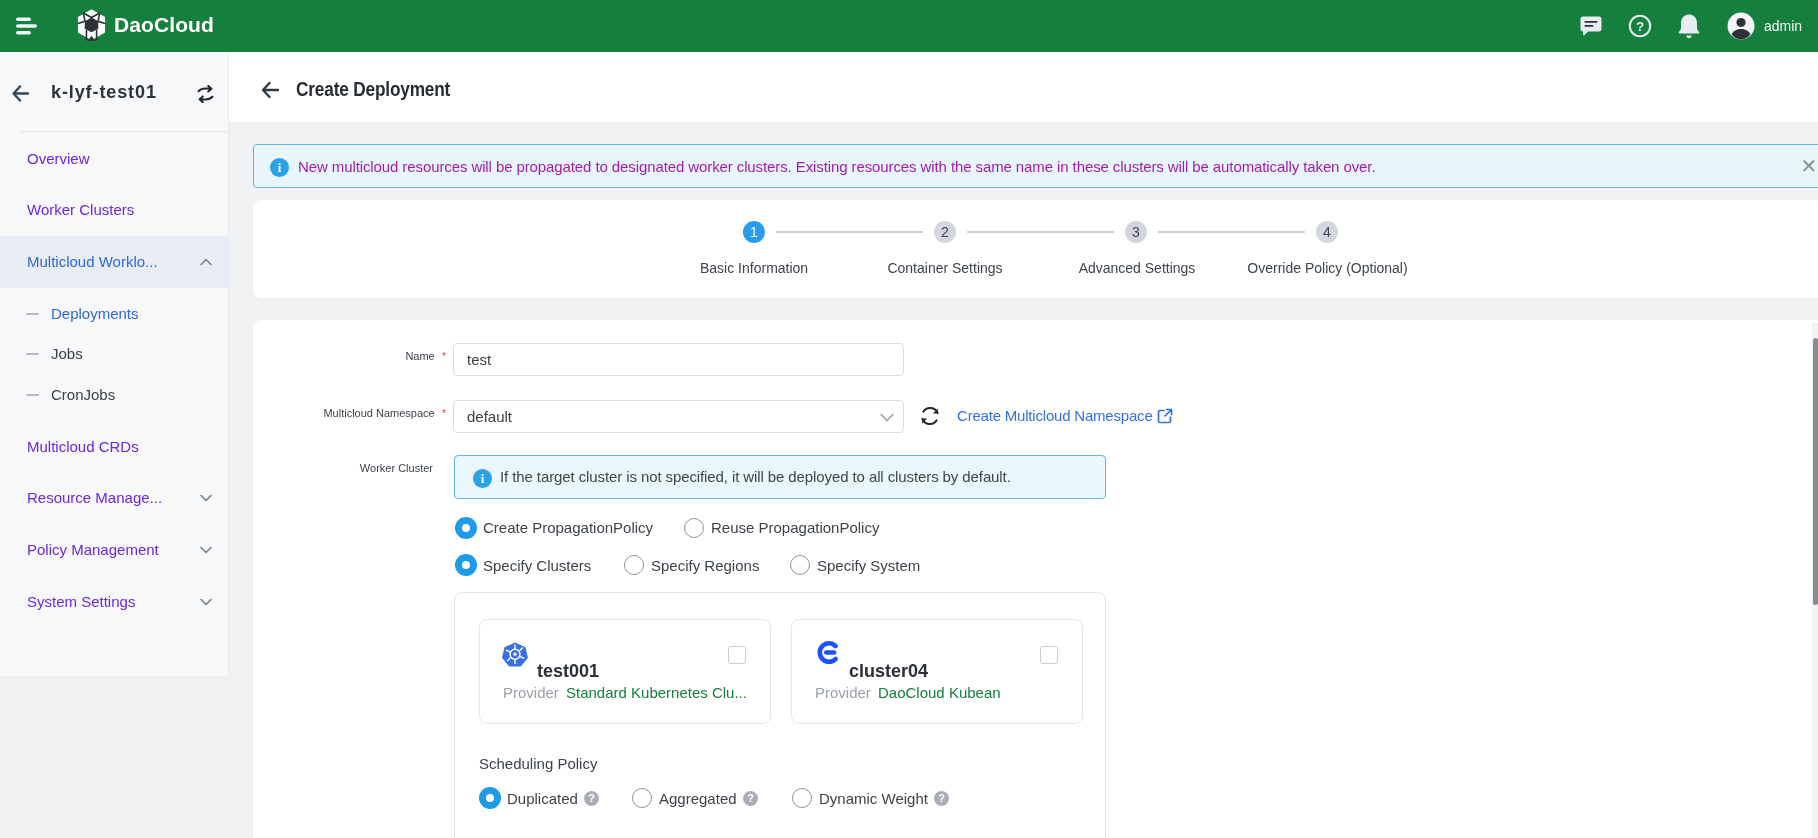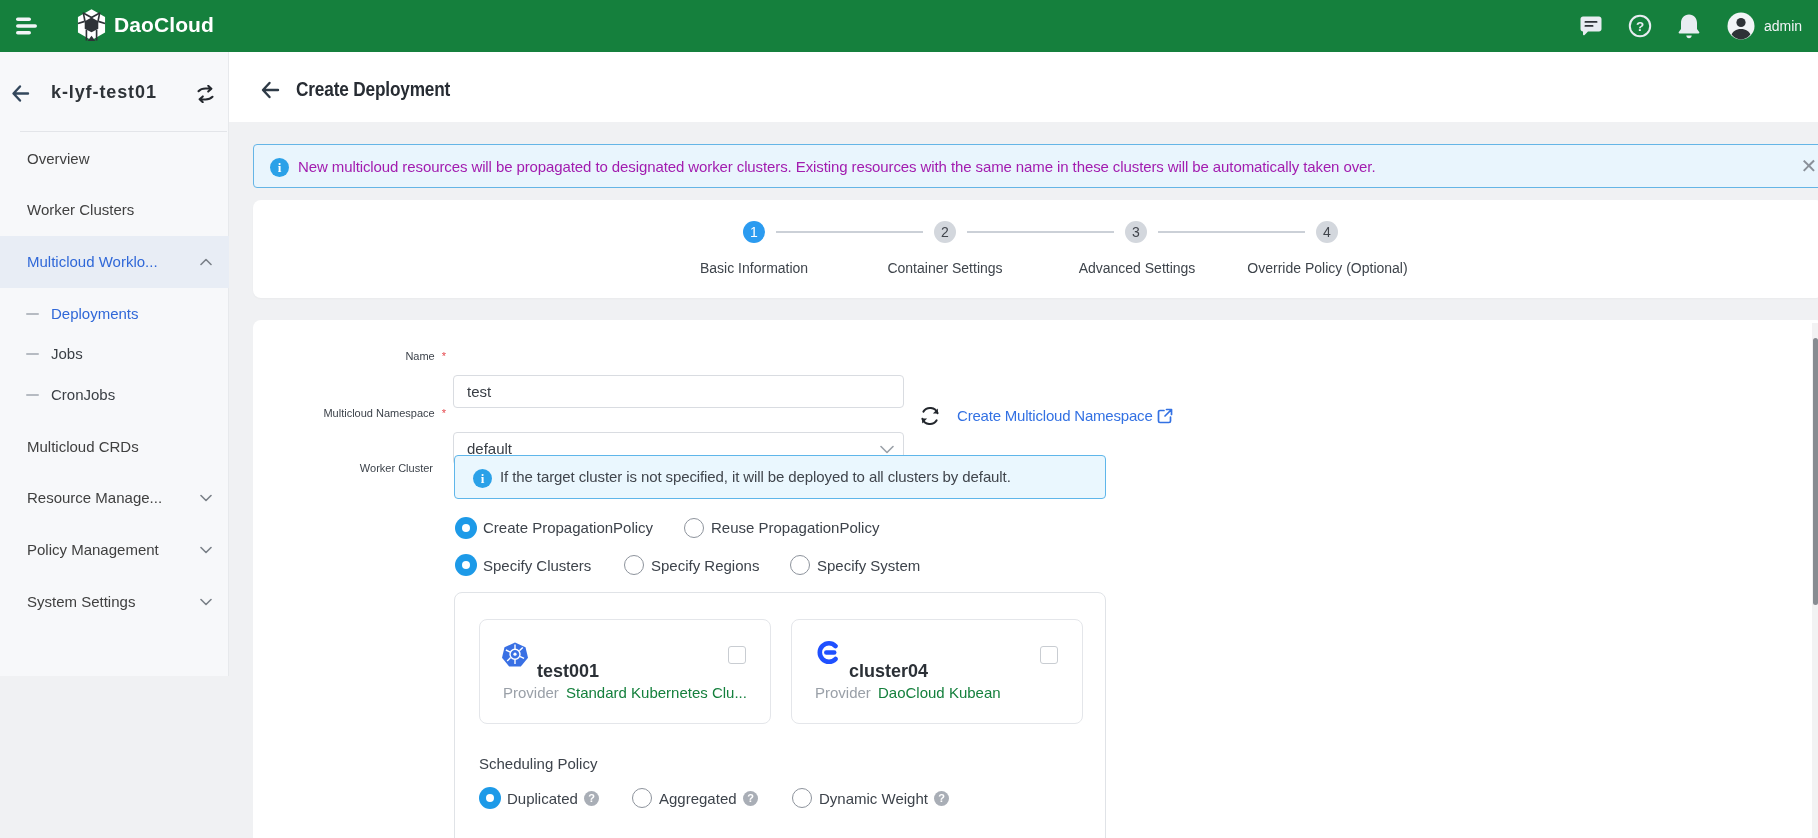--- a/index.html
+++ b/index.html
@@ -6,21 +6,21 @@
 html,body { width:1818px; height:838px; overflow:hidden; font-family:"Liberation Sans", sans-serif; background:#f0f1f3; }
 .abs { position:absolute; }
 
 
 #topbar { position:absolute; left:0; top:0; width:1818px; height:52px; background:#15803d; z-index:30; }
 #topbar svg { display:block; }
 
 
 #sidebar { position:absolute; left:0; top:52px; width:229px; height:624px; background:#f7f8fa; border-right:1px solid #e7e9ec; z-index:20; }
 .side-divider { position:absolute; left:20px; top:79px; width:207px; height:1px; background:#e3e5e9; }
-.mitem { position:absolute; left:0; width:229px; height:52px; line-height:52px; font-size:15px; color:#404040; padding-left:27px; white-space:nowrap; }
+.mitem { position:absolute; left:0; width:229px; height:52px; line-height:52px; font-size:15px; color:#6d28d9; padding-left:27px; white-space:nowrap; }
 .mitem.blue { color:#3068d8; }
 .mitem.active { background:#e8edf5; }
 .sub { position:absolute; left:51px; font-size:15px; color:#3b4046; line-height:40px; height:40px; white-space:nowrap; }
 .dash { position:absolute; left:26px; width:13px; height:2px; background:#b6bbc2; border-radius:1px; }
 .chev { position:absolute; right:17px; }
 
 
 #pagehead { position:absolute; left:229px; top:52px; width:1589px; height:70px; background:#fff; z-index:10; }
 
 
@@ -34,21 +34,21 @@
 .stepc { position:absolute; top:21px; width:22px; height:22px; border-radius:50%; text-align:center; line-height:22px; font-size:14px; z-index:2; }
 .stepc.on { background:#2b9bf0; color:#fff; }
 .stepc.off { background:#d3d7dd; color:#41454c; }
 .stepline { position:absolute; top:31px; height:2px; background:#cbd0d7; }
 .steplab { position:absolute; top:60px; font-size:14px; color:#3e444b; text-align:center; white-space:nowrap; }
 
 
 #form { position:absolute; left:253px; top:320px; width:1571px; height:560px; background:#fff; border-radius:8px; }
 .flabel { position:absolute; font-size:11px; color:#3d434b; text-align:right; white-space:nowrap; }
 .star { color:#e5484d; margin-left:7px; }
-.finput { position:absolute; left:200px; width:451px; height:33px; border:1px solid #d9dce1; border-radius:4px; background:#fff; font-size:15px; color:#383d44; line-height:31px; padding-left:13px;margin-top:32px; }
+.finput { position:absolute; left:200px; width:451px; height:33px; border:1px solid #d9dce1; border-radius:4px; background:#fff; font-size:15px; color:#383d44; line-height:31px; padding-left:13px; }
 #infobox { position:absolute; left:201px; top:135px; width:652px; height:44px; background:#eaf7fe; border:1px solid #5fb6ea; border-radius:4px; }
 #infobox .txt { position:absolute; left:45px; top:12px; font-size:15px; color:#40454c; letter-spacing:-0.1px; white-space:nowrap; }
 
 .radio { position:absolute; width:20px; height:20px; border-radius:50%; }
 .radio.sel { width:22px; height:22px; background:#1d9ae8; }
 .radio.sel::after { content:""; position:absolute; left:7px; top:7px; width:8px; height:8px; border-radius:50%; background:#fff; }
 .radio.un { border:1.5px solid #8d939c; background:#fff; }
 .rlabel { position:absolute; font-size:15px; color:#3d434b; white-space:nowrap; }
 
 #clusterbox { position:absolute; left:201px; top:272px; width:652px; height:400px; border:1px solid #e0e3e7; border-radius:8px; background:#fff; }

